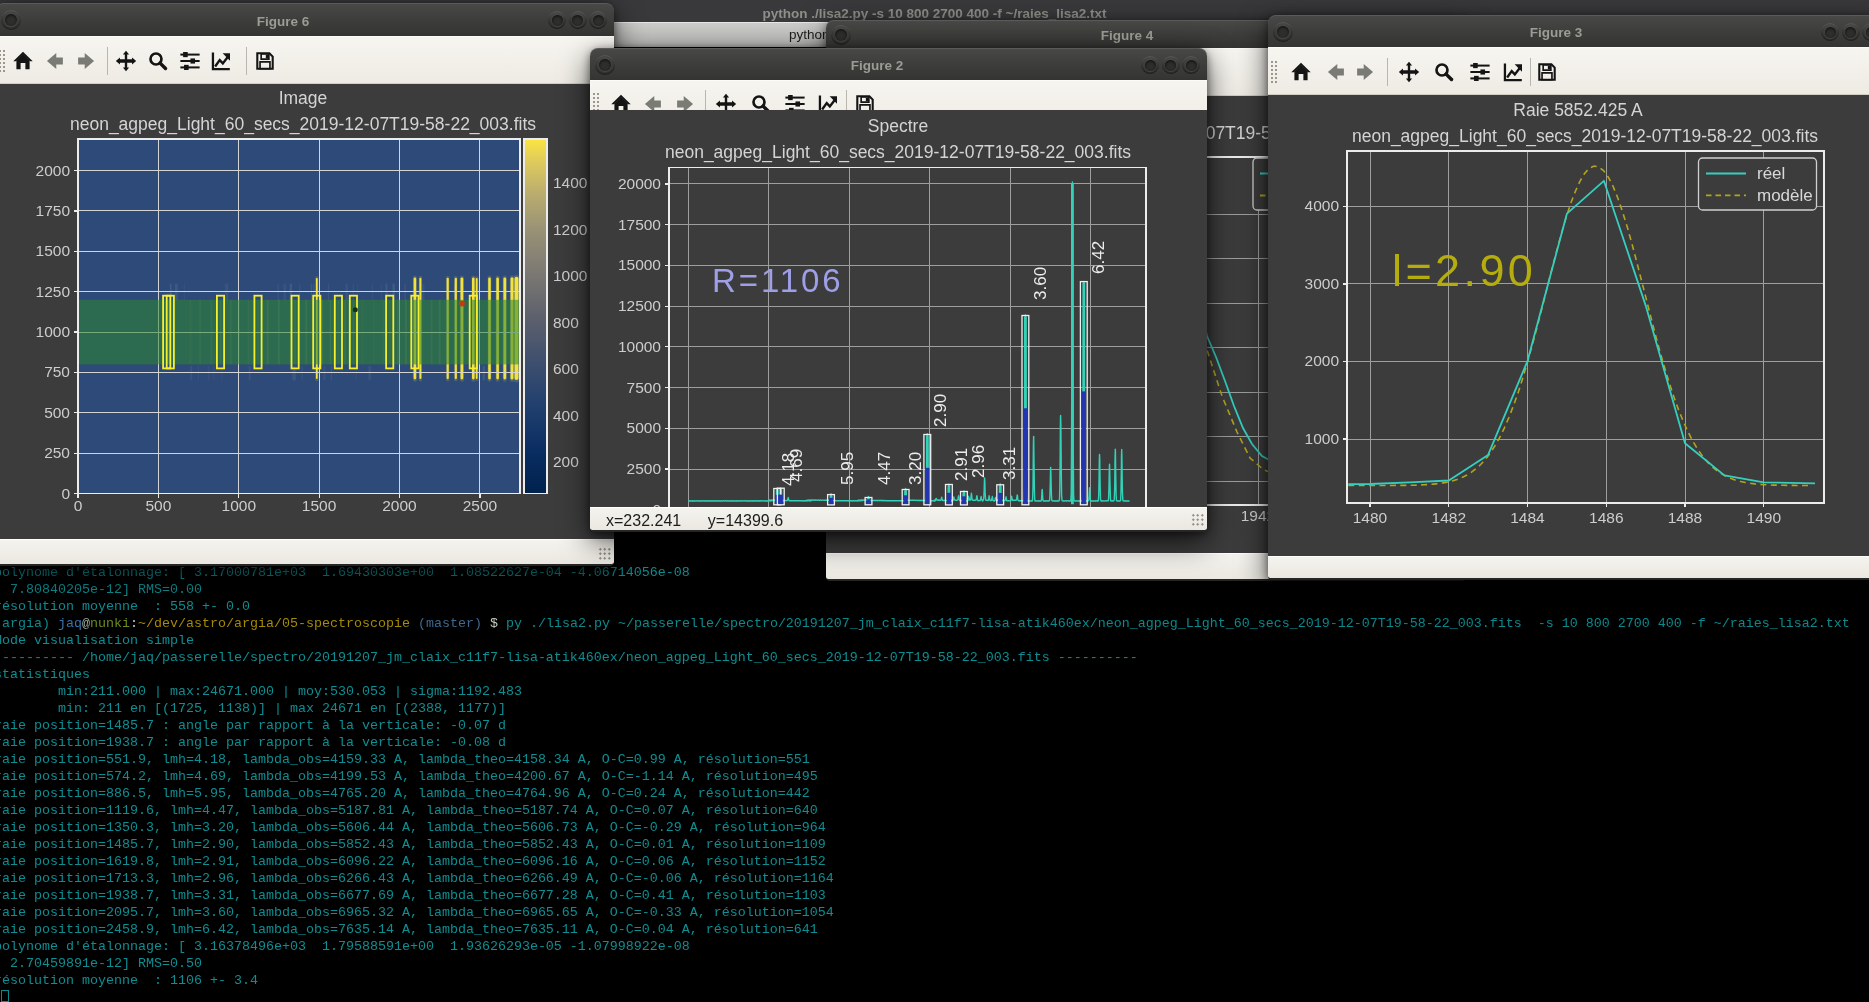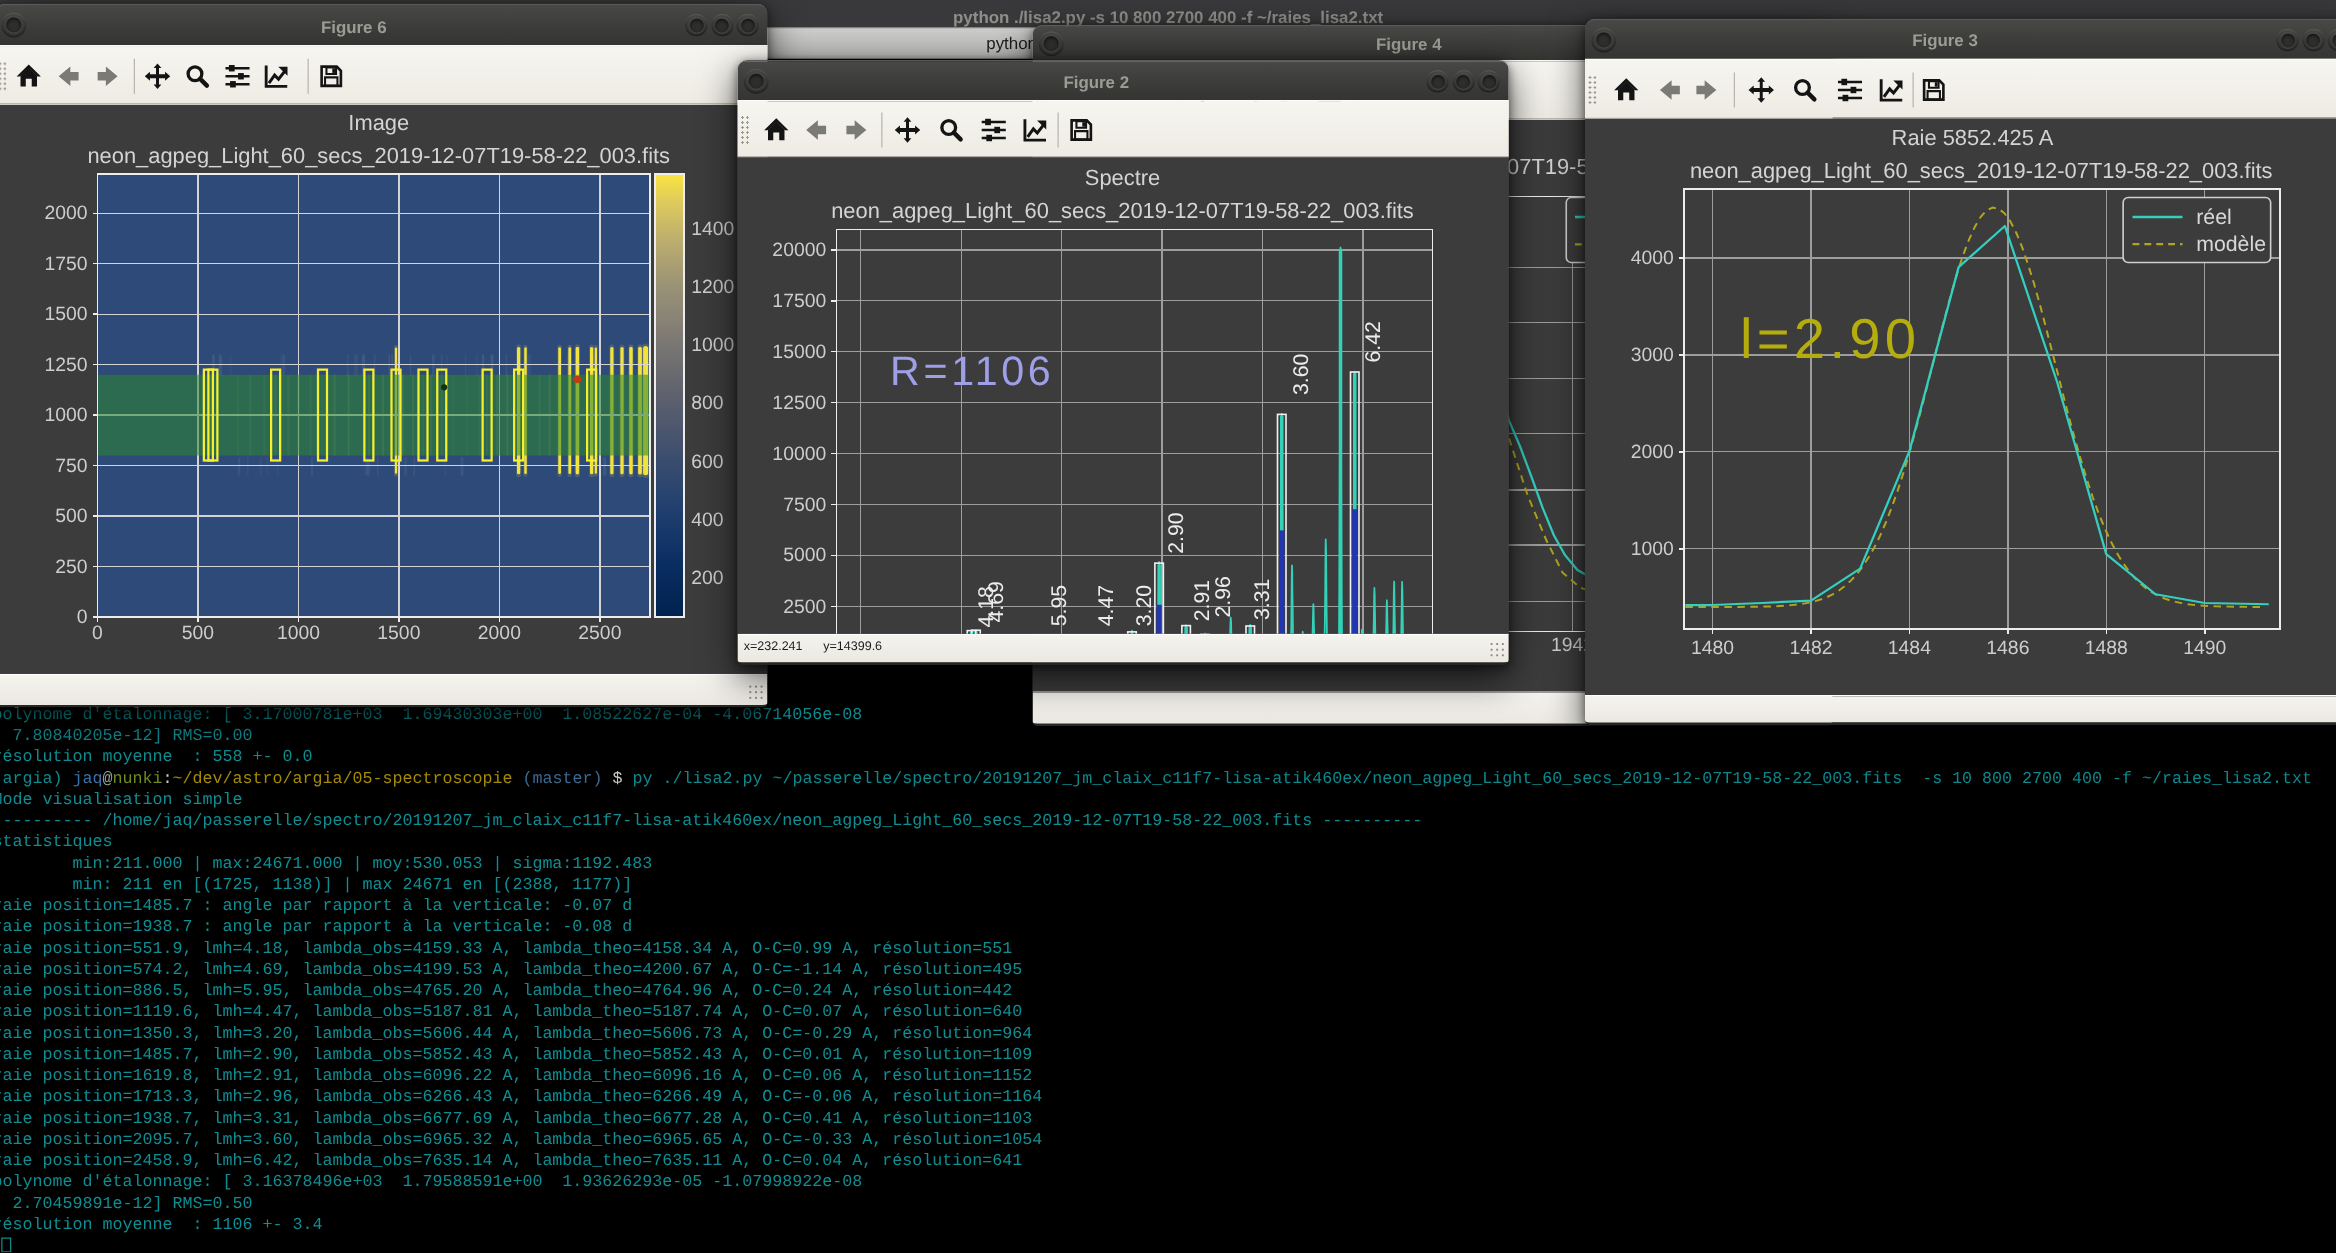--- a/index.html
+++ b/index.html
@@ -14,21 +14,21 @@
 .wbtn::after { content:""; position:absolute; left:3.5px; top:3.5px; width:11px; height:11px;
   border-radius:50%; background:#2e2e2d; box-shadow: inset 0 1px 3px rgba(0,0,0,0.7), 0 1px 0 rgba(255,255,255,0.08); }
 .wbtn.big { width:20px; height:20px; }
 .wbtn.big::after { left:4px; top:4px; width:12px; height:12px; }
 .ttxt { position:absolute; text-align:center; font-weight:bold; font-size:13.5px; color:#9c9c95; }
 .tool { position:absolute; left:0; right:0; background:linear-gradient(#f7f5f0, #edebe3);
   border-bottom:1px solid #d0cdc3; border-top:1px solid #fcfbf8; }
 .figarea { position:absolute; left:0; right:0; background:#3c3c3c; overflow:hidden; }
 .sbar { position:absolute; left:0; right:0; bottom:0; background:linear-gradient(#f5f3ee, #eae8e0);
   border-top:1px solid #fff; border-radius:0 0 4px 4px; border-bottom:2px solid #262626; }
-.sbar .stext { position:absolute; left:5px; top:4px; font-size:10px; color:#1c1c1c; }
+.sbar .stext { position:absolute; left:16px; top:4px; font-size:16px; color:#1c1c1c; }
 .grip { position:absolute; background-image:radial-gradient(circle, #9a978d 1px, transparent 1.1px);
   background-size:4px 4px; }
 .grip2 { position:absolute; right:2px; bottom:3px; width:14px; height:14px;
   background-image:radial-gradient(circle, #8a877d 1px, transparent 1.1px); background-size:4.5px 4.5px; }
 .t15 { font-size:15.5px; fill:#cdcdcd; font-family:"Liberation Sans", sans-serif; }
 .t15s { font-size:17px; fill:#d8d8d8; font-family:"Liberation Sans", sans-serif; }
 .t16 { font-size:17.5px; fill:#d4d4d4; font-family:"Liberation Sans", sans-serif; }
 .rot17 { font-size:17px; fill:#ececec; font-family:"Liberation Sans", sans-serif; }
 #termtitle { position:absolute; left:0; top:0; width:1869px; height:22px; background:#39393b; z-index:0; }
 #termtitle div { width:100%; text-align:center; font-weight:bold; font-size:13.5px; color:#8f8f89; margin-top:6px; }
@@ -529,21 +529,21 @@
         <svg style="position:absolute;left:264.0px;top:12.0px" width="22" height="22" viewBox="0 0 24 24">
           <path d="M3.6 3.6h13.2l3.6 3.6v13.2H3.6z" fill="none" stroke="#141414" stroke-width="2.3"></path>
           <path d="M7.8 4.4h8.4v5.6H7.8z" fill="none" stroke="#141414" stroke-width="1.8"></path>
           <rect x="12.9" y="5.2" width="2.4" height="3.9" fill="#141414"></rect>
           <path d="M6.6 13h10.8v7.4H6.6z" fill="none" stroke="#141414" stroke-width="1.8"></path>
         </svg>
         <div style="position:absolute;left:115px;top:9px;width:1px;height:28px;background:#b9b6ae"></div>
         <div style="position:absolute;left:256px;top:9px;width:1px;height:28px;background:#b9b6ae"></div>
         <div class="grip" style="left:2px;top:11px;width:7px;height:24px"></div>
       </div>
-<div class="figarea" style="top:78px;bottom:25px">
+<div class="figarea" style="top:62px;bottom:25px">
         <svg width="617" height="461" style="position:absolute;left:0;top:0">
           <rect x="0" y="0" width="617" height="461" fill="#3c3c3c"></rect>
           <text x="308" y="22" class="t16" text-anchor="middle">Spectre</text>
           <text x="308" y="48" class="t16" text-anchor="middle">neon_agpeg_Light_60_secs_2019-12-07T19-58-22_003.fits</text>
           <line x1="98.5" y1="57.5" x2="98.5" y2="410" stroke="#9e9e9e" stroke-width="1" shape-rendering="crispEdges"></line>
           <line x1="178.9" y1="57.5" x2="178.9" y2="410" stroke="#9e9e9e" stroke-width="1" shape-rendering="crispEdges"></line>
           <line x1="259.3" y1="57.5" x2="259.3" y2="410" stroke="#9e9e9e" stroke-width="1" shape-rendering="crispEdges"></line>
           <line x1="339.6" y1="57.5" x2="339.6" y2="410" stroke="#9e9e9e" stroke-width="1" shape-rendering="crispEdges"></line>
           <line x1="420.0" y1="57.5" x2="420.0" y2="410" stroke="#9e9e9e" stroke-width="1" shape-rendering="crispEdges"></line>
           <line x1="500.4" y1="57.5" x2="500.4" y2="410" stroke="#9e9e9e" stroke-width="1" shape-rendering="crispEdges"></line>

